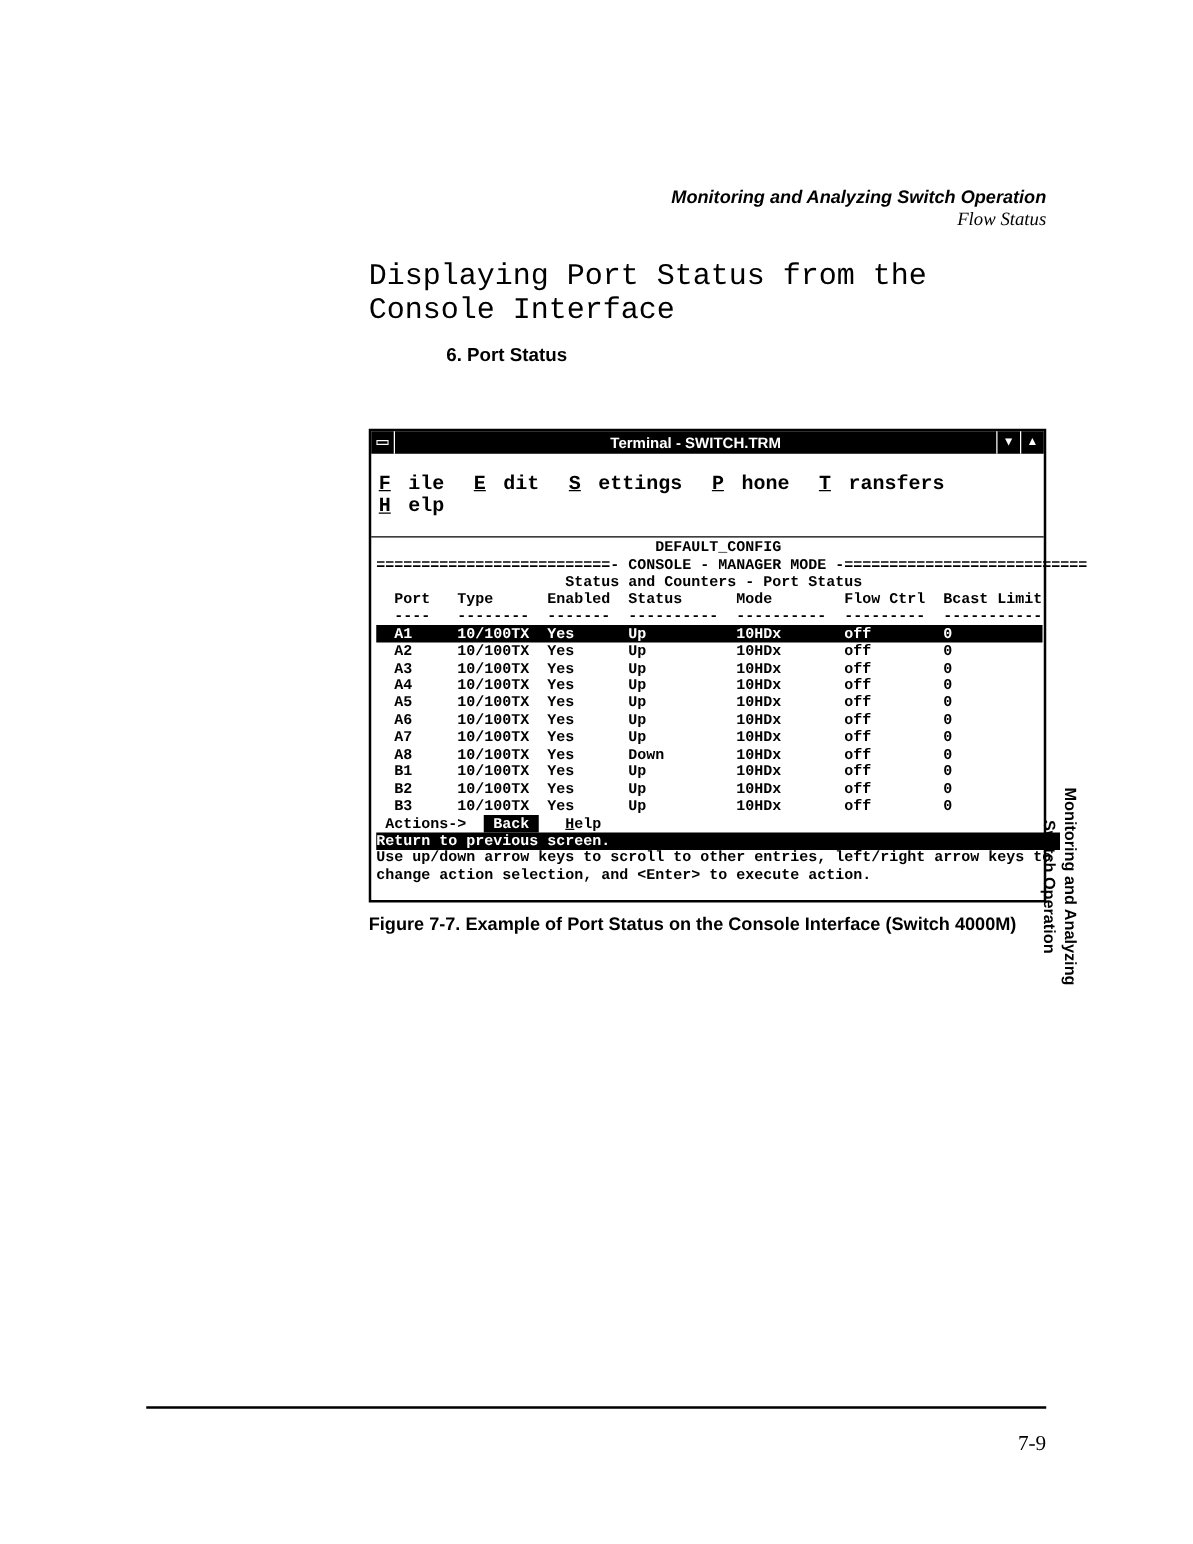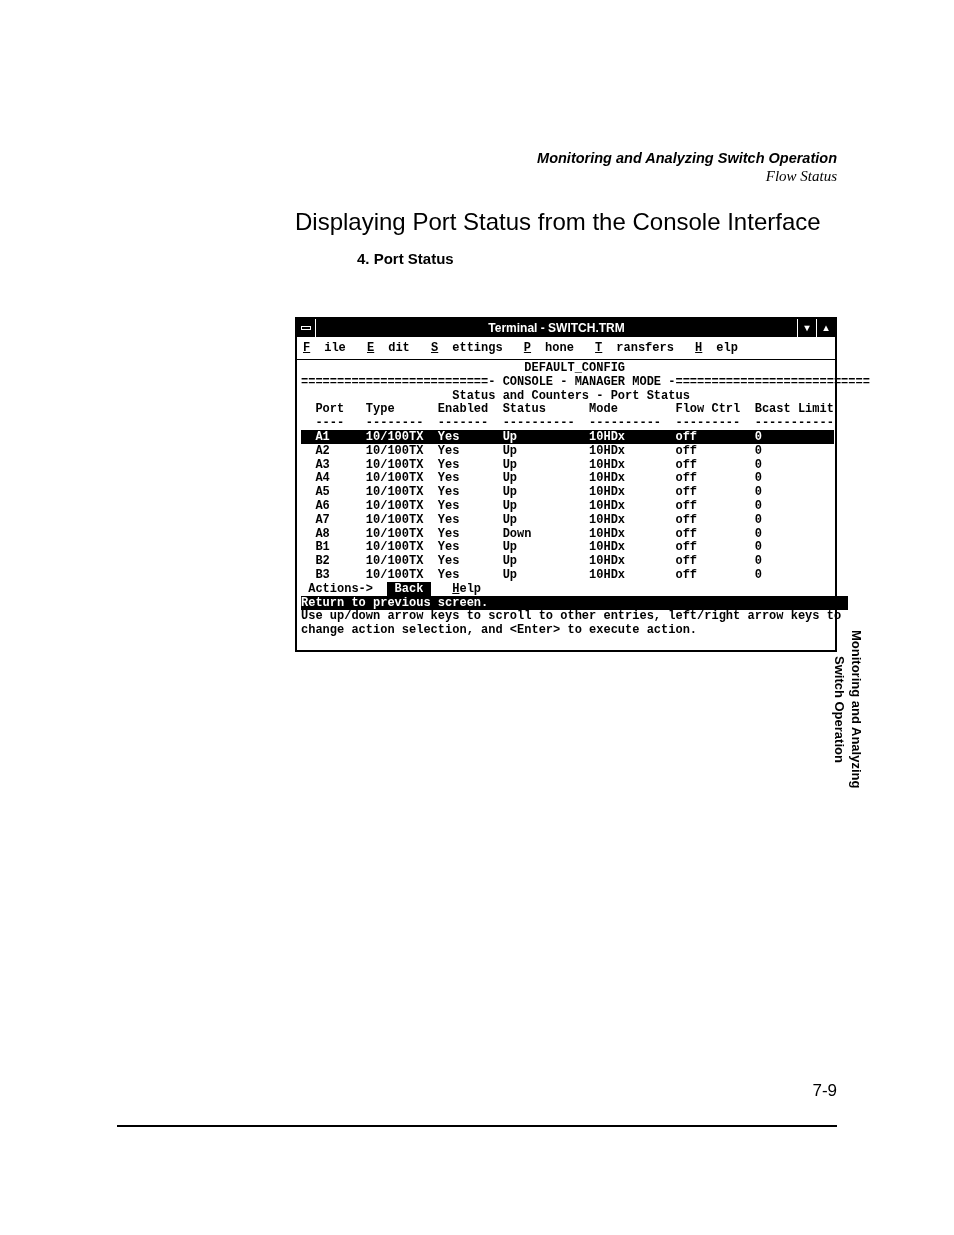--- a/index.html
+++ b/index.html
@@ -2,56 +2,56 @@
 <html><head>
 <meta charset="utf-8">
 <style>
   html,body{margin:0;padding:0;background:#fff;color:#000;}
   body{width:954px;height:1235px;font-family:"Times New Roman",Times,serif;position:relative;}
   .page{position:relative;width:100%;height:100%;}
   .header{position:absolute;top:150px;right:117px;text-align:right;font-style:italic;}
   .header .chap{font-family:Arial,Helvetica,sans-serif;font-weight:bold;font-size:14.5px;}
   .header .sect{font-family:"Times New Roman",Times,serif;font-size:15px;margin-top:2px;}
   .content{position:absolute;top:200px;left:295px;right:117px;}
-  .h2{font-family:Liberation Sans, sans-serif;font-size:24px;font-weight:normal;margin:8px 0 14px 0;}
+  .h2{font-family:Liberation Mono, monospace;font-size:24px;font-weight:normal;margin:8px 0 14px 0;}
   .intro{font-family:"Times New Roman",Times,serif;font-size:16px;margin:0 0 14px 0;}
   .step1{font-family:Arial,Helvetica,sans-serif;font-weight:bold;font-size:15px;margin:0 0 12px 24px;}
   .step2{font-family:Arial,Helvetica,sans-serif;font-weight:bold;font-size:15px;margin:0 0 0 62px;}
   .figwrap{margin-top:50px;}
   .term{border:2px solid #000;background:#fff;}
   .titlebar{background:#000;color:#fff;font-family:Arial,Helvetica,sans-serif;font-size:12px;font-weight:bold;display:flex;align-items:center;height:18px;justify-content:space-between;}
   .sysbox{width:18px;height:100%;border-right:1px solid #fff;display:flex;align-items:center;justify-content:center;}
   .sysbox svg{display:block;}
   .titletext{flex:1;text-align:center;}
   .winbtns{display:flex;height:100%;}
   .winbtn{width:18px;border-left:1px solid #fff;display:flex;align-items:center;justify-content:center;font-size:10px;line-height:1;}
-  .menubar{font-family:"Courier New",monospace;font-size:12px;font-weight:bold;padding:4px 6px;border-bottom:1px solid #000;}
+  .menubar{font-family:"Courier New",monospace;font-size:16px;font-weight:bold;padding:15px 6px;border-bottom:1px solid #000;}
   .menubar span{margin-right:14px;}
   .mn-u{text-decoration:underline;}
   .termbody{font-family:"Courier New",monospace;font-size:12px;font-weight:bold;line-height:1.15;padding:2px 4px 12px 4px;white-space:pre;}
   .termbody .row{display:block;}
   .termbody .inv{background:#000;color:#fff;text-align:center;}
   .figcap{font-family:Arial,Helvetica,sans-serif;font-weight:bold;font-size:14.5px;margin-top:10px;}
   .sidetab{position:absolute;right:90px;top:630px;display:flex;flex-direction:column;align-items:center;font-family:Arial,Helvetica,sans-serif;font-weight:bold;font-size:13px;writing-mode:vertical-rl;text-orientation:mixed;line-height:1.3;}
   .sidetab div{white-space:nowrap;}
   .hr{position:absolute;left:117px;right:117px;top:1125px;height:2px;background:#000;}
-  .pagenum{position:absolute;right:117px;top:1081px;font-family:Liberation Sans, sans-serif;font-size:17px;}
+  .pagenum{position:absolute;right:117px;top:1145px;font-family:Liberation Serif, serif;font-size:17px;}
 </style>
 </head>
 <body>
 <div class="page">
 
 <div class="header">
   <div class="chap">Monitoring and Analyzing Switch Operation</div>
   <div class="sect">Flow Status</div>
 </div>
 
 <div class="content">
   <h2 class="h2">Displaying Port Status from the Console Interface</h2>
-  <div class="step2">4. Port Status</div>
+  <div class="step2">6. Port Status</div>
 
   <div class="figwrap">
     <div class="term">
       <div class="titlebar">
         <div class="sysbox">
           <svg width="10" height="4">
                 <rect x="0" y="0" width="10" height="4" fill="#fff"></rect>
                 <rect x="1" y="1" width="8" height="2" fill="#000"></rect>
               </svg>
         </div>
@@ -64,20 +64,21 @@
       <div class="menubar">
         <span><span class="mn-u">F</span>ile</span>
         <span><span class="mn-u">E</span>dit</span>
         <span><span class="mn-u">S</span>ettings</span>
         <span><span class="mn-u">P</span>hone</span>
         <span><span class="mn-u">T</span>ransfers</span>
         <span><span class="mn-u">H</span>elp</span>
       </div>
       <div class="termbody" id="termbody"><span class="row">                               DEFAULT_CONFIG                               </span><span class="row"></span><span class="row">==========================- CONSOLE - MANAGER MODE -===========================</span><span class="row">                     Status and Counters - Port Status                      </span><span class="row"></span><span class="row">  Port   Type      Enabled  Status      Mode        Flow Ctrl  Bcast Limit</span><span class="row">  ----   --------  -------  ----------  ----------  ---------  -----------</span><span class="row"><span class="inv">  A1     10/100TX  Yes      Up          10HDx       off        0          </span></span><span class="row">  A2     10/100TX  Yes      Up          10HDx       off        0          </span><span class="row">  A3     10/100TX  Yes      Up          10HDx       off        0          </span><span class="row">  A4     10/100TX  Yes      Up          10HDx       off        0          </span><span class="row">  A5     10/100TX  Yes      Up          10HDx       off        0          </span><span class="row">  A6     10/100TX  Yes      Up          10HDx       off        0          </span><span class="row">  A7     10/100TX  Yes      Up          10HDx       off        0          </span><span class="row">  A8     10/100TX  Yes      Down        10HDx       off        0          </span><span class="row">  B1     10/100TX  Yes      Up          10HDx       off        0          </span><span class="row">  B2     10/100TX  Yes      Up          10HDx       off        0          </span><span class="row">  B3     10/100TX  Yes      Up          10HDx       off        0          </span><span class="row"></span><span class="row"> Actions-&gt;  <span class="inv"> Back </span>   <span><span style="text-decoration: underline;">H</span>elp</span></span><span class="row"></span><span class="row"><span class="inv">Return to previous screen.                                                  </span></span><span class="row">Use up/down arrow keys to scroll to other entries, left/right arrow keys to</span><span class="row">change action selection, and &lt;Enter&gt; to execute action.</span><span class="row"></span><span class="row"></span><span class="row"></span><span class="row"></span></div>
     </div>
+    <div class="figcap">Figure 7-7.   Example of Port Status on the Console Interface (Switch 4000M)</div>
   </div>
 </div>
 
 <div class="sidetab">
   <div>Monitoring and Analyzing</div>
   <div>Switch Operation</div>
 </div>
 
 <div class="hr"></div>
 <div class="pagenum">7-9</div>

